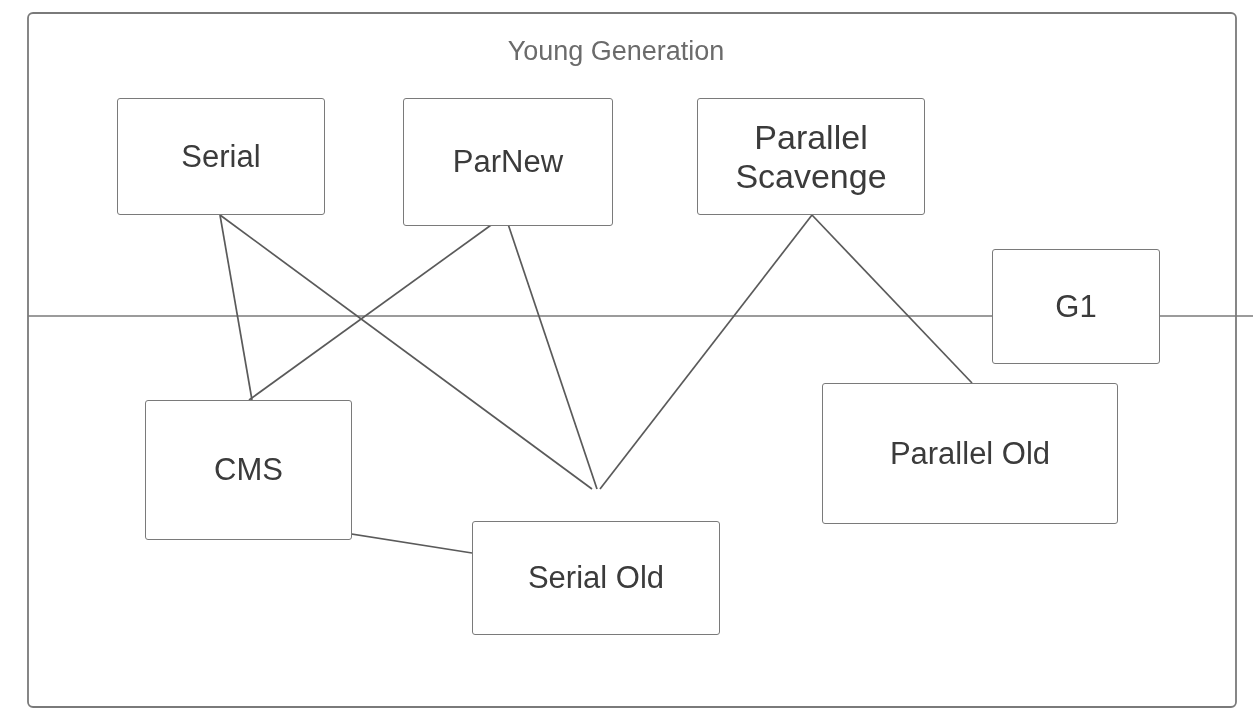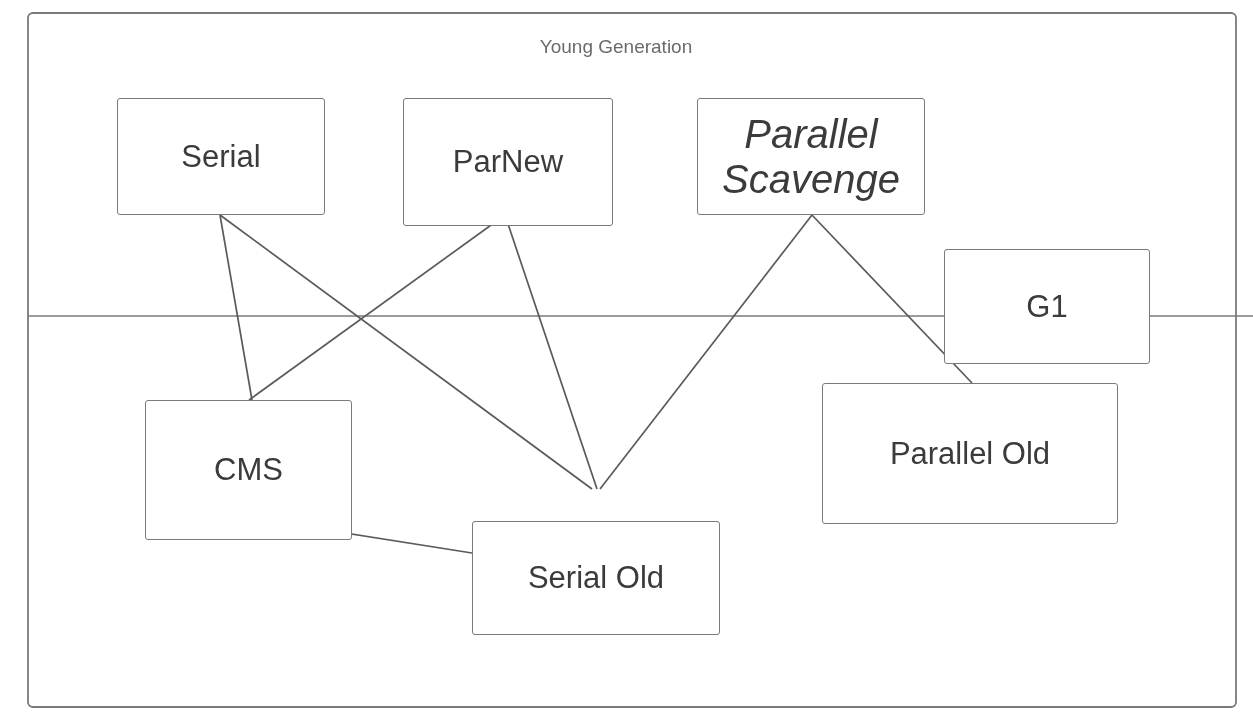--- a/index.html
+++ b/index.html
@@ -20,44 +20,43 @@
   #diagram-svg {
     position: absolute;
     left: 0;
     top: 0;
     width: 1253px;
     height: 726px;
   }
   .gen-label {
     position: absolute;
     color: #6b6b6b;
-    font-size: 19px;
+    font-size: 27px;
     white-space: nowrap;
     transform: translateX(-50%);
     font-family: "Liberation Sans", sans-serif;
   }
   .node-box {
     position: absolute;
     box-sizing: border-box;
     background: #ffffff;
     border: 1.6px solid #7a7a7a;
     border-radius: 3px;
     display: flex;
     align-items: center;
     justify-content: center;
     text-align: center;
     color: #3b3b3b;
     font-size: 31px;
     line-height: 1.08;
     font-family: "Liberation Sans", sans-serif;
   }
   .node-box.two-line {
-    font-size: 40px;
+    font-size: 34px;
     line-height: 1.12;
-    font-style: italic;
   }
   .node-label {
     display: block;
     white-space: pre-line;
   }
 </style>
 </head>
 <body>
 
 <div id="canvas">
@@ -87,21 +86,21 @@
       <div class="node-box" style="left: 117px; top: 98px; width: 208px; height: 117px;">
         <span class="node-label">Serial</span>
       </div>
       <div class="node-box" style="left: 403px; top: 98px; width: 210px; height: 128px;">
         <span class="node-label">ParNew</span>
       </div>
       <div class="node-box two-line" style="left: 697px; top: 98px; width: 228px; height: 117px;">
         <span class="node-label">Parallel
 Scavenge</span>
       </div>
-      <div class="node-box" style="left: 944px; top: 249px; width: 206px; height: 115px;">
+      <div class="node-box" style="left: 992px; top: 249px; width: 168px; height: 115px;">
         <span class="node-label">G1</span>
       </div>
       <div class="node-box" style="left: 145px; top: 400px; width: 207px; height: 140px;">
         <span class="node-label">CMS</span>
       </div>
       <div class="node-box" style="left: 472px; top: 489px; width: 248px; height: 114px; margin-top: 32px;">
         <span class="node-label">Serial Old</span>
       </div>
       <div class="node-box" style="left: 822px; top: 383px; width: 296px; height: 141px;">
         <span class="node-label">Parallel Old</span>

